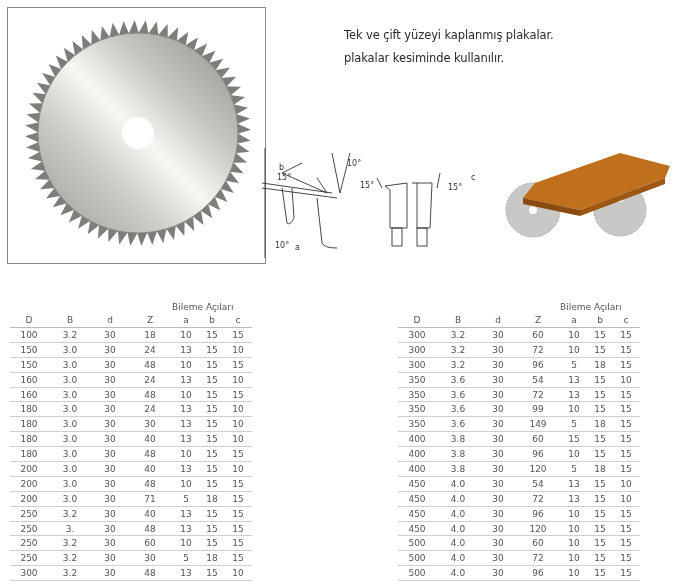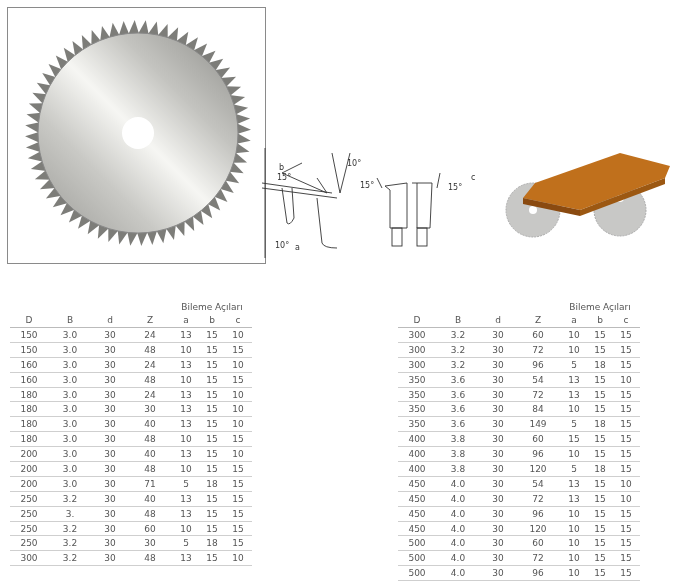--- a/index.html
+++ b/index.html
@@ -10,21 +10,21 @@
   .blade { position:absolute; left:15px; top:10px; width:230px; height:230px; }
   .desc { position:absolute; left:344px; top:24px; font-size:11.5px; line-height:22.5px;
           color:#2a2a2a; letter-spacing:-0.1px; }
   .desc div { white-space:nowrap; }
   .diagram { position:absolute; left:262px; top:148px; width:220px; height:110px; }
   .illustration { position:absolute; left:505px; top:138px; width:185px; height:110px; }
   .tbl { position:absolute; border-collapse:collapse; font-size:9px; color:#555; }
   .tbl td, .tbl th { font-weight:normal; text-align:center; height:13.9px; padding:0;
           border-bottom:1px solid #cfcfcf; }
   .tbl thead th { border-bottom:1px solid #bbb; height:14px; }
-  .tbl .grp th { border-bottom:none; text-align:center; height:13px; font-size:9px; color:#555;margin-top:48px; }
+  .tbl .grp th { border-bottom:none; text-align:left; height:13px; font-size:9px; color:#555;margin-top:48px; }
   #t1 { left:10px; top:300px; width:242px; }
   #t2 { left:398px; top:300px; width:242px; }
   .c0{width:38px}.c1{width:44px}.c2{width:36px}.c3{width:44px}.c4{width:28px}.c5{width:24px}.c6{width:28px}
 </style>
 </head>
 <body>
 
 <div class="photo-frame">
   <svg class="blade" viewBox="0 0 230 230">
     <defs>
@@ -101,20 +101,22 @@
         <polygon points="209.7370932374887,86.26181695180821 225.13148014773708,89.70065059198966 212.29605304428878,96.71125859981208"></polygon>
         <polygon points="212.0977427599198,95.68605812040326 227.08093685000176,100.61724661874784 213.62015608743735,106.33600477322997"></polygon>
         <polygon points="213.5232879405475,105.2963031073735 227.95099286072838,111.67235642298017 213.9944931162027,116.04418995690314"></polygon>
       </g>
     <circle cx="115" cy="115" r="100" fill="url(#sheen)" stroke="#888" stroke-width="1"></circle>
     <circle cx="115" cy="115" r="16" fill="#ffffff"></circle>
   </svg>
 </div>
 
 <div class="desc">
+  <div>Tek ve çift yüzeyi kaplanmış plakalar.</div>
+  <div>plakalar kesiminde kullanılır.</div>
 </div>
 
 <svg class="diagram" viewBox="0 0 220 110" font-family="DejaVu Sans, sans-serif" font-size="8" fill="none" stroke="#333" stroke-width="0.9">
   <line x1="3" y1="0" x2="3" y2="110"></line>
   <path d="M0 35 L70 45 M0 40 L75 50 M20 25 L65 45 M40 15 L20 25 M55 30 L65 45"></path>
   <path d="M20 40 L25 75 Q28 78 32 70 L30 40 M55 50 L60 95 Q62 100 75 100"></path>
   <path d="M70 5 L78 45 L88 5"></path>
   <path d="M123 38 L145 35 L145 80 L128 80 L128 42 Z M150 35 L170 35 L168 80 L155 80 L155 35"></path>
   <rect x="130" y="80" width="10" height="18"></rect>
   <rect x="155" y="80" width="10" height="18"></rect>
@@ -153,20 +155,29 @@
         <th class="c1">B</th>
         <th class="c2">d</th>
         <th class="c3">Z</th>
         <th class="c4">a</th>
         <th class="c5">b</th>
         <th class="c6">c</th>
       </tr>
   </thead>
   <tbody id="t1b">
       <tr>
+        <td>100</td>
+        <td>3.2</td>
+        <td>30</td>
+        <td>18</td>
+        <td>10</td>
+        <td>15</td>
+        <td>15</td>
+      </tr>
+      <tr>
         <td>150</td>
         <td>3.0</td>
         <td>30</td>
         <td>24</td>
         <td>13</td>
         <td>15</td>
         <td>10</td>
       </tr>
       <tr>
         <td>150</td>
@@ -365,21 +376,21 @@
         <td>30</td>
         <td>72</td>
         <td>13</td>
         <td>15</td>
         <td>15</td>
       </tr>
       <tr>
         <td>350</td>
         <td>3.6</td>
         <td>30</td>
-        <td>84</td>
+        <td>99</td>
         <td>10</td>
         <td>15</td>
         <td>15</td>
       </tr>
       <tr>
         <td>350</td>
         <td>3.6</td>
         <td>30</td>
         <td>149</td>
         <td>5</td>

